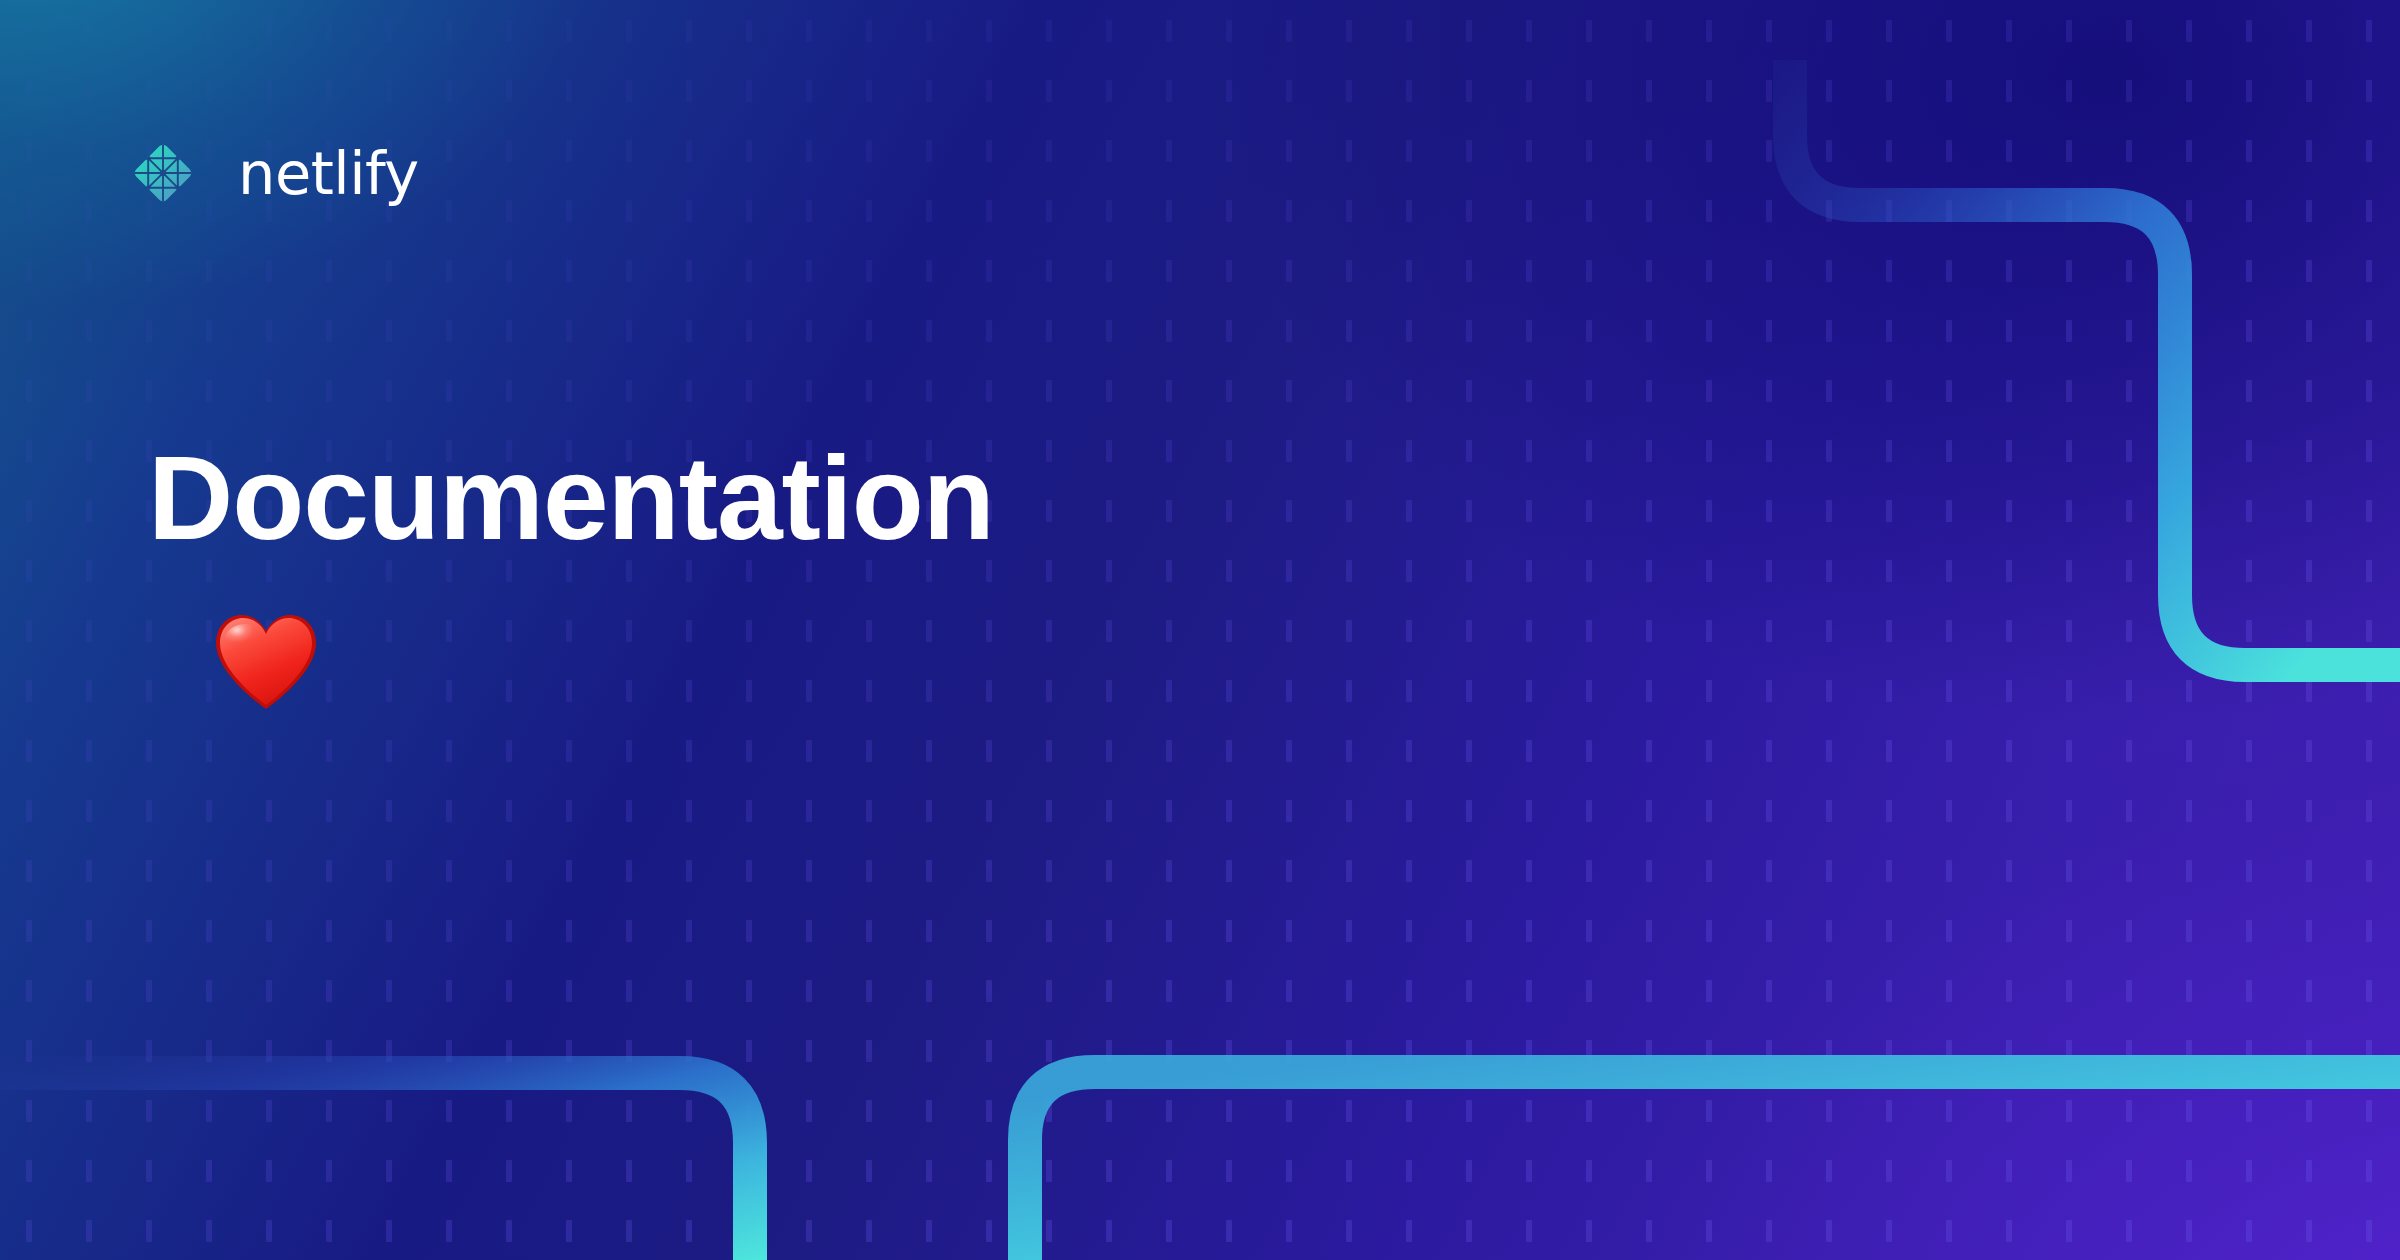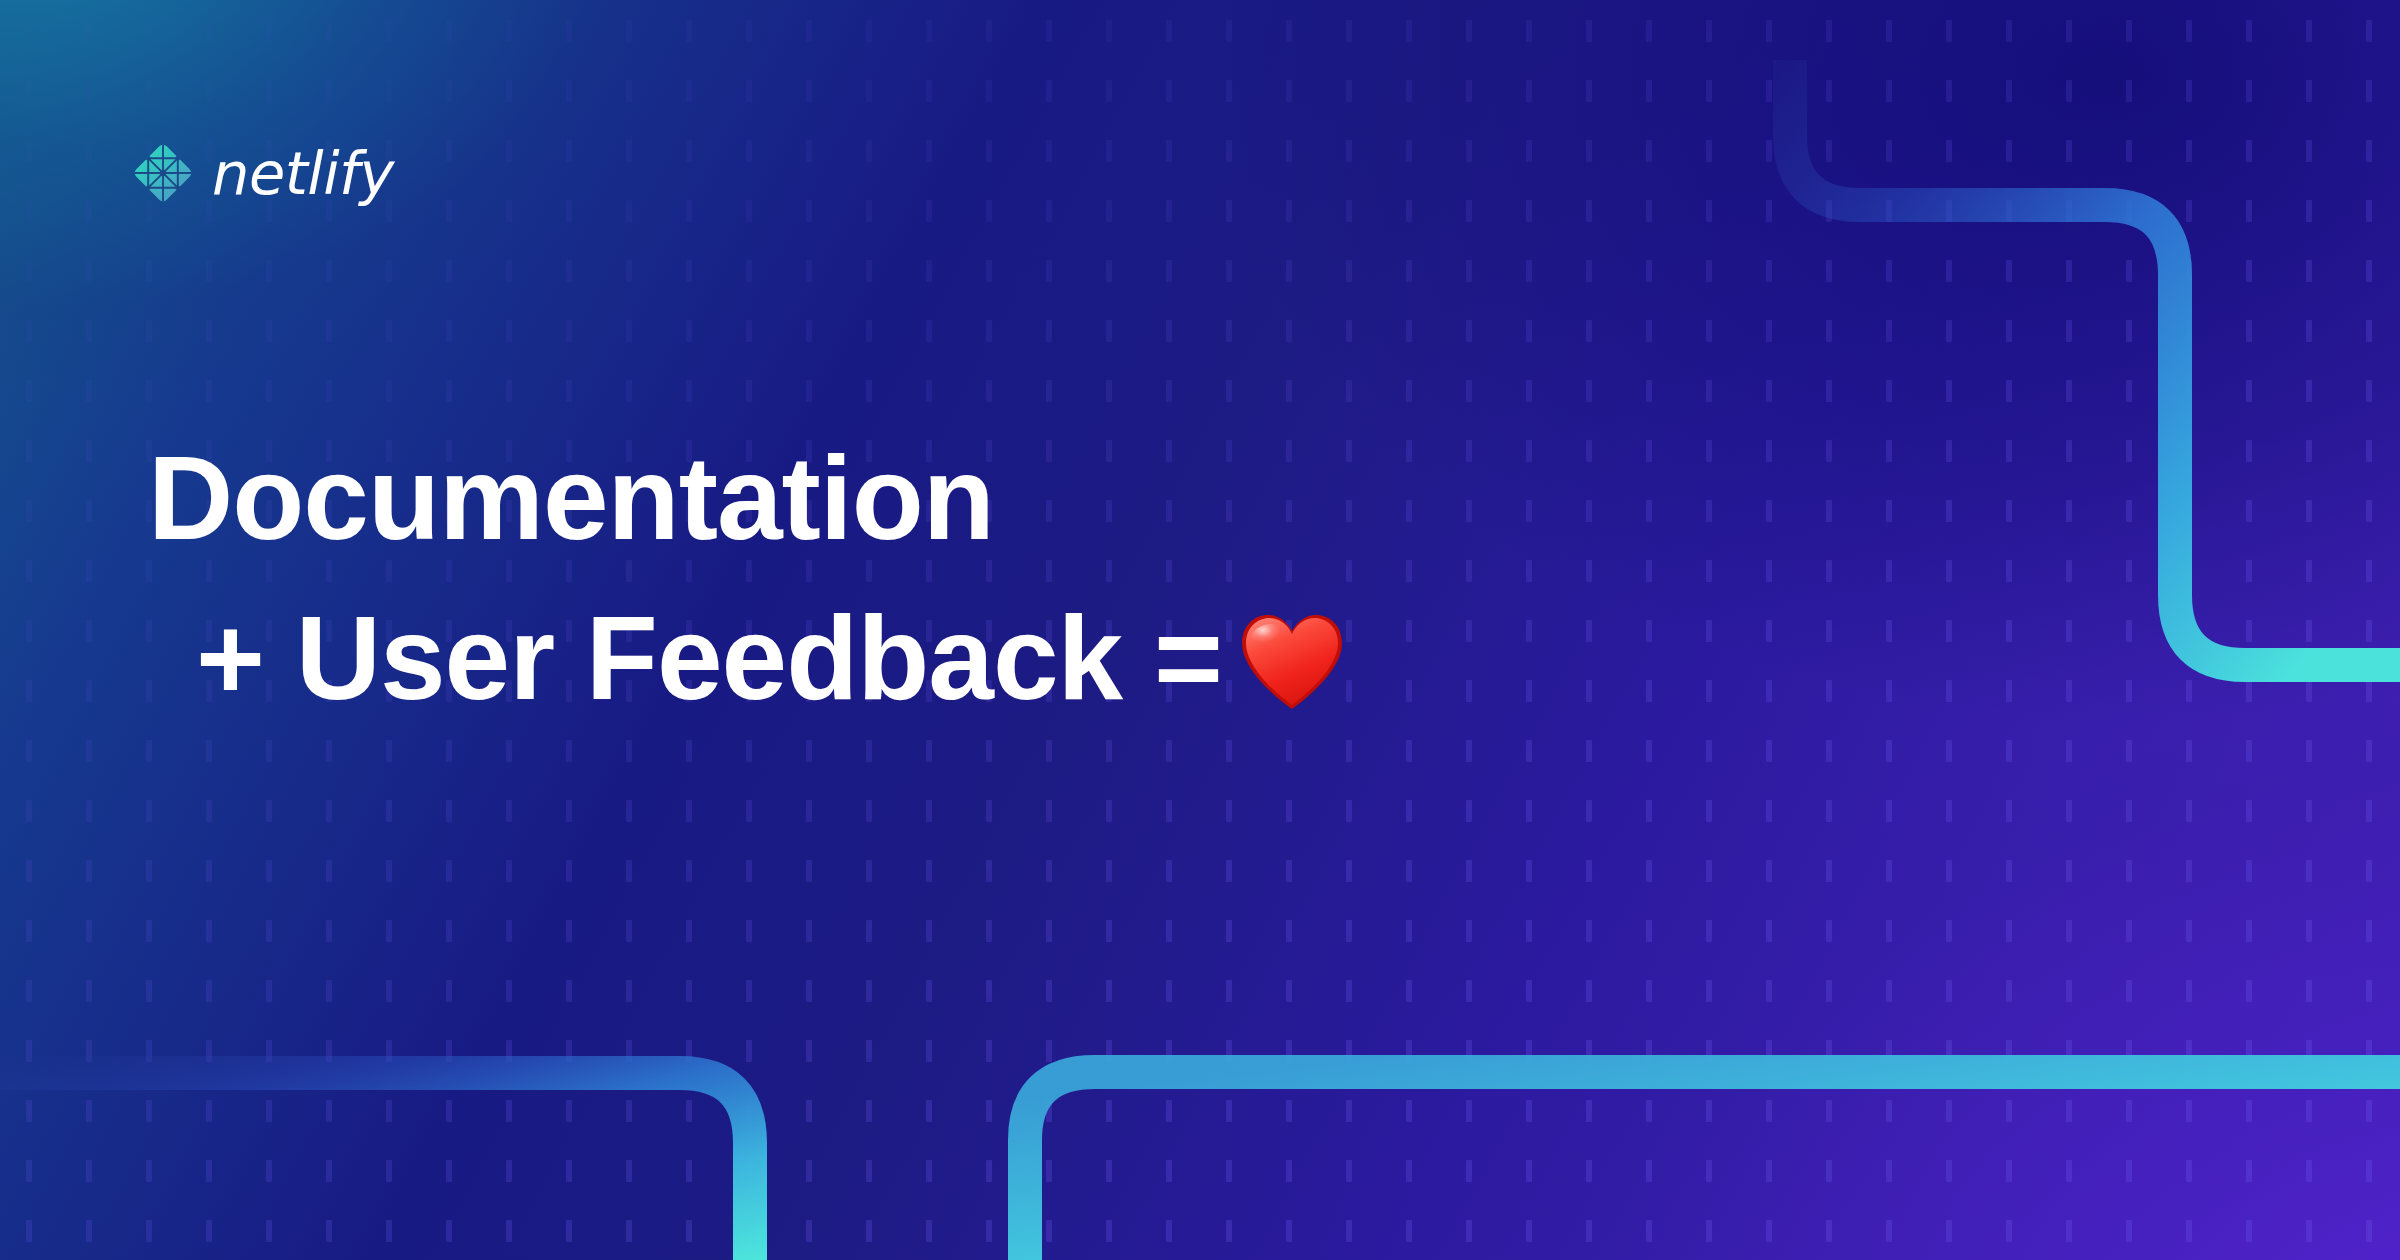--- a/index.html
+++ b/index.html
@@ -80,22 +80,21 @@
     overflow: visible;
   }
 
   
   .logo-row {
     position: absolute;
     left: 126px;
     top: 136px;
     display: flex;
     align-items: center;
-    gap: 12px;
-    font-style: italic;
+    gap: 38px;
   }
   .logo-mark { width: 74px; height: 74px; display: block; }
   .logo-word {
     font-size: 59px;
     font-weight: 400;
     color: #ffffff;
     letter-spacing: -0.5px;
     line-height: 1;
     font-family: "DejaVu Sans", sans-serif;
   }
@@ -213,21 +212,21 @@
         <circle cx="70" cy="30" r="3.2" fill="#1A4A8A"></circle>
         <circle cx="30" cy="70" r="3.2" fill="#1A4A8A"></circle>
       </g>
     </svg>
     <span class="logo-word">netlify</span>
   </div>
 
   <h1 class="headline">
     <span class="line1">Documentation</span>
     <span class="line2">
-      <span>+ User Feedback =</span><span class="heart">
+      <span class="heart">
         <svg width="108" height="100" viewBox="0 0 108 100" xmlns="http://www.w3.org/2000/svg">
           <defs>
             <linearGradient id="heartGrad" x1="0.25" y1="0" x2="0.72" y2="1">
               <stop offset="0%" stop-color="#FF7A6E"></stop>
               <stop offset="26%" stop-color="#FB4A3C"></stop>
               <stop offset="62%" stop-color="#F0241C"></stop>
               <stop offset="100%" stop-color="#D5120C"></stop>
             </linearGradient>
             <radialGradient id="heartShine" cx="0.3" cy="0.2" r="0.42">
               <stop offset="0%" stop-color="#ffffff" stop-opacity="0.72"></stop>

